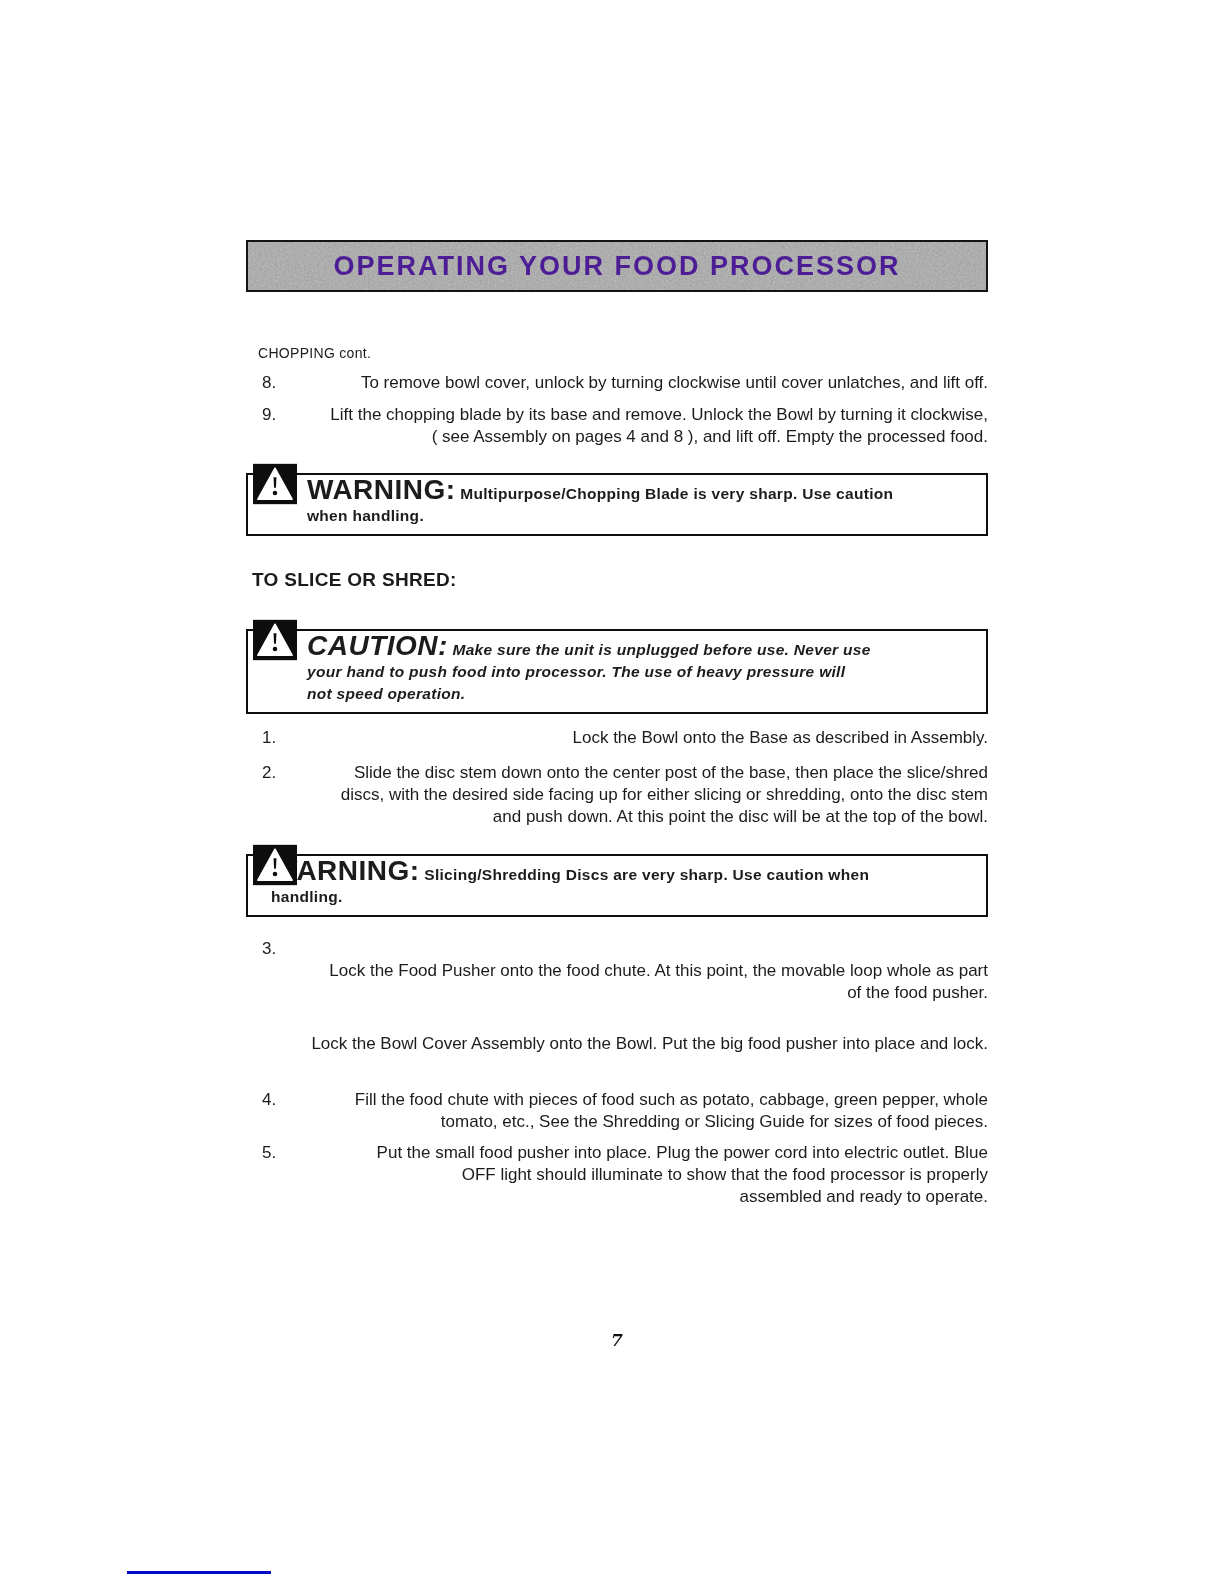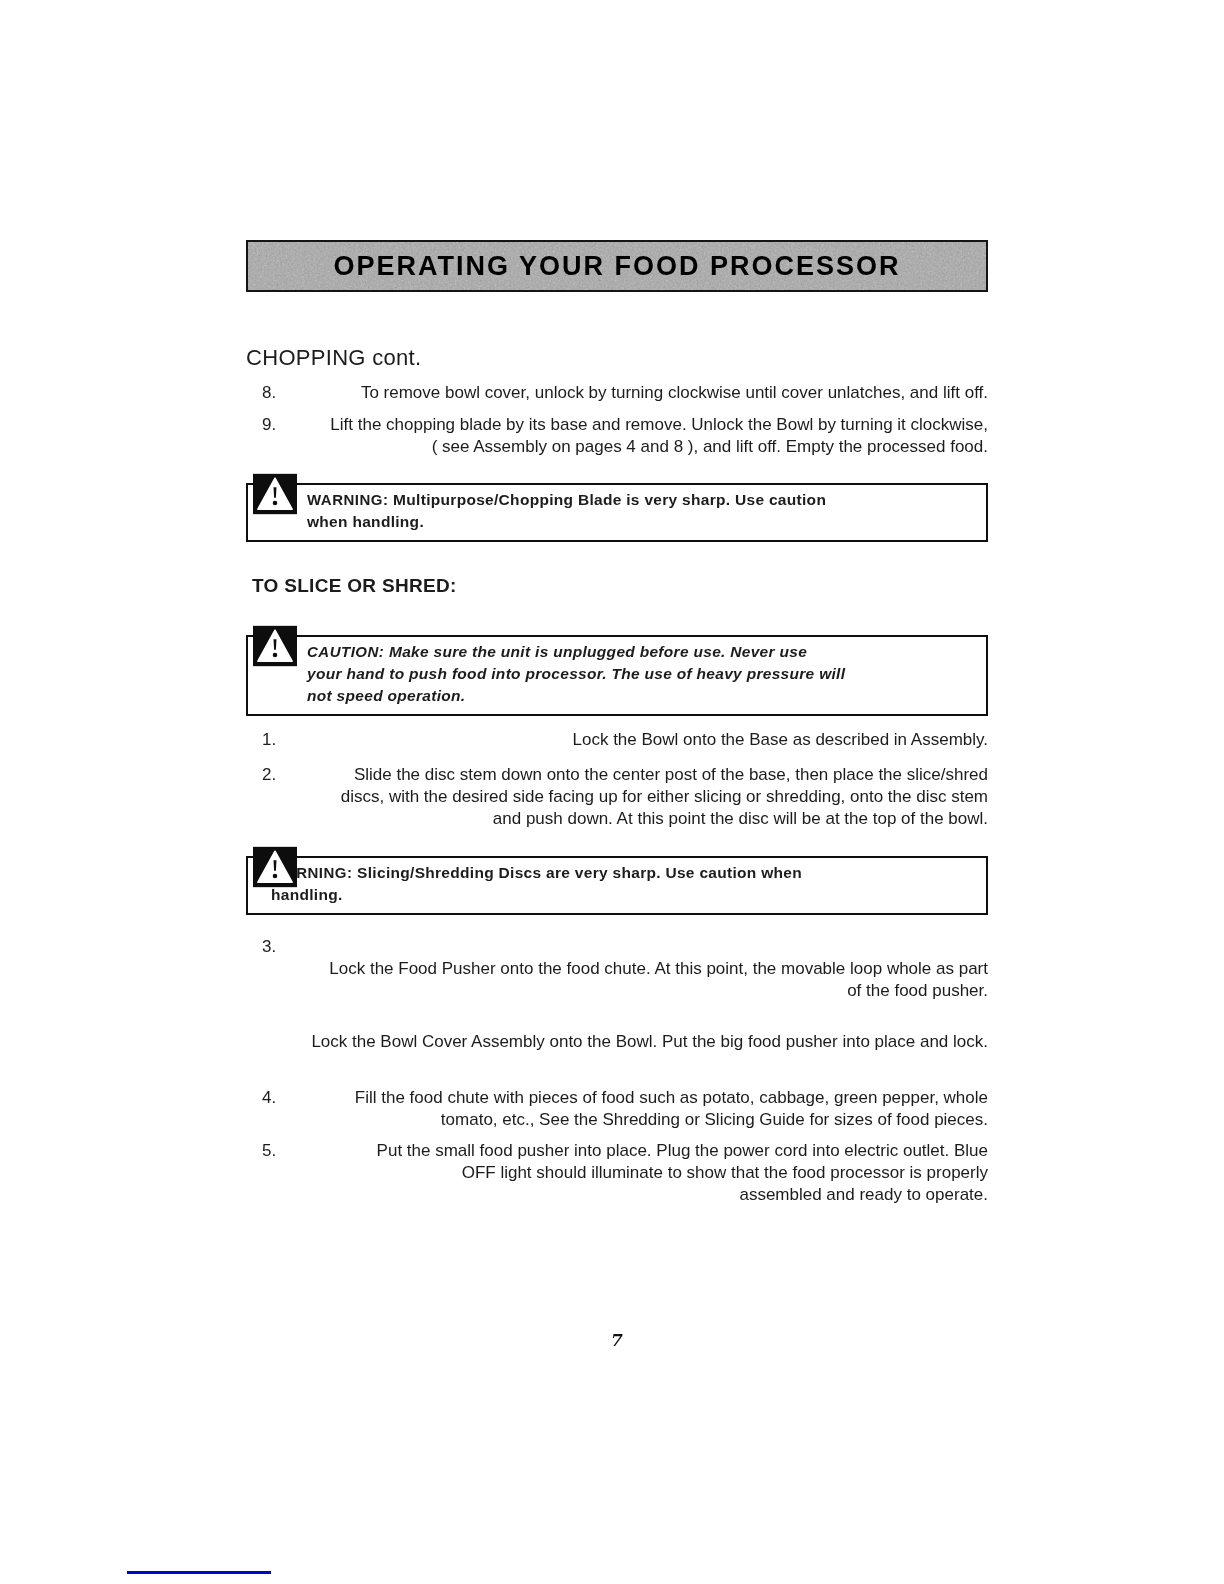--- a/index.html
+++ b/index.html
@@ -19,24 +19,24 @@
     position:relative; height:48px;
     border:2px solid #141414;
     overflow:hidden;
     background:#a8a8a8;
   }
   .banner svg.noise { position:absolute; left:0; top:0; width:100%; height:100%; }
   .banner-title {
     position:absolute; inset:0;
     display:flex; align-items:center; justify-content:center;
     font-weight:bold; font-size:27px; letter-spacing:2px;
-    color:#000000;
+    color:#4c1d95;
   }
   
-  .h-chopping { margin:53px 0 0 0; font-size:22px; letter-spacing:0.3px; }
+  .h-chopping { margin:53px 0 0 12px; font-size:14px; letter-spacing:0.3px; }
   .note { margin:18px 0 0 4px; font-size:17px; line-height:22px; white-space:pre-line; }
   .h-slice { margin:33px 0 0 6px; font-size:19px; font-weight:bold; letter-spacing:0.3px; }
   
   .step { display:flex; font-size:17px; line-height:22px; padding-left:16px; }
   .step .num { flex:none; width:23px; }
   .step .stext { flex:1; white-space:pre-line;text-align:right; }
   .step .stext .para2 { margin-top:7px; white-space:pre-line; }
   .mt11{margin-top:11px;} .mt10{margin-top:10px;} .mt13{margin-top:13px;}
   .mt21{margin-top:21px;} .mt12{margin-top:12px;} .mt9{margin-top:9px;}
   
@@ -46,21 +46,21 @@
     background:#ffffff;
     padding:4px 12px 7px 59px;
   }
   .alert.mt25{margin-top:25px;} .alert.mt30{margin-top:38px;font-style:italic;} .alert.mt10{margin-top:26px;padding-left:23px;}
   .alert-icon {
     position:absolute; left:5px; top:-12px;
     width:44px; height:42px;
   }
   .alert-icon svg { display:block; }
   .alert-text { margin:0; font-size:15.5px; font-weight:bold; line-height:22px; letter-spacing:0.3px; }
-  .alert-label { font-size:15px; font-weight:bold; letter-spacing:0.5px; }
+  .alert-label { font-size:28px; font-weight:bold; letter-spacing:0.5px; }
   .alert-body { white-space:pre-line; }
   
   .page-number {
     position:absolute; top:1330px; left:0; right:0;
     text-align:center; padding-left:10px;
     font-family:"DejaVu Serif", serif;
     font-style:italic; font-weight:bold; font-size:17px; color:#111;
   }
   .blue-line {
     position:absolute; left:127px; top:1571px;

